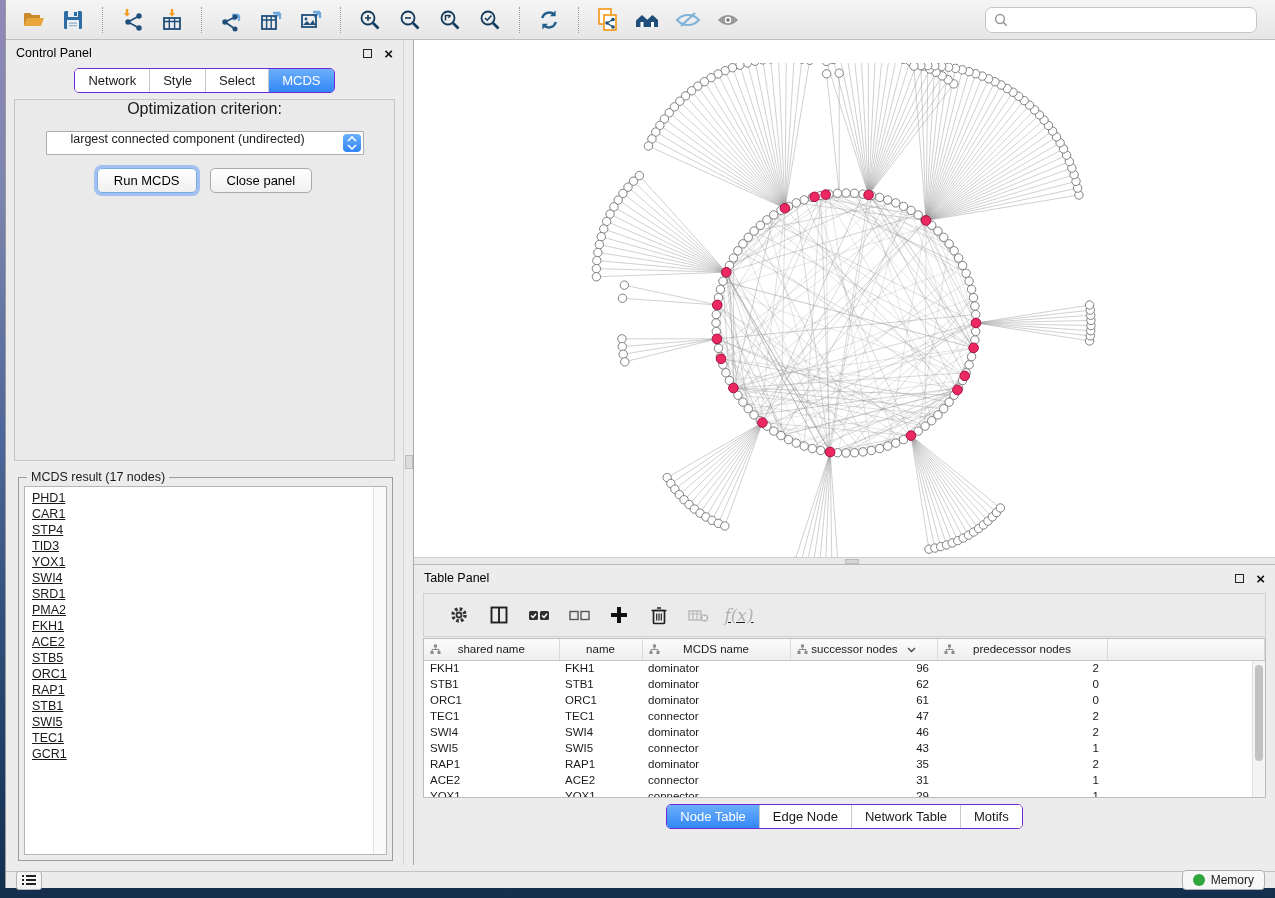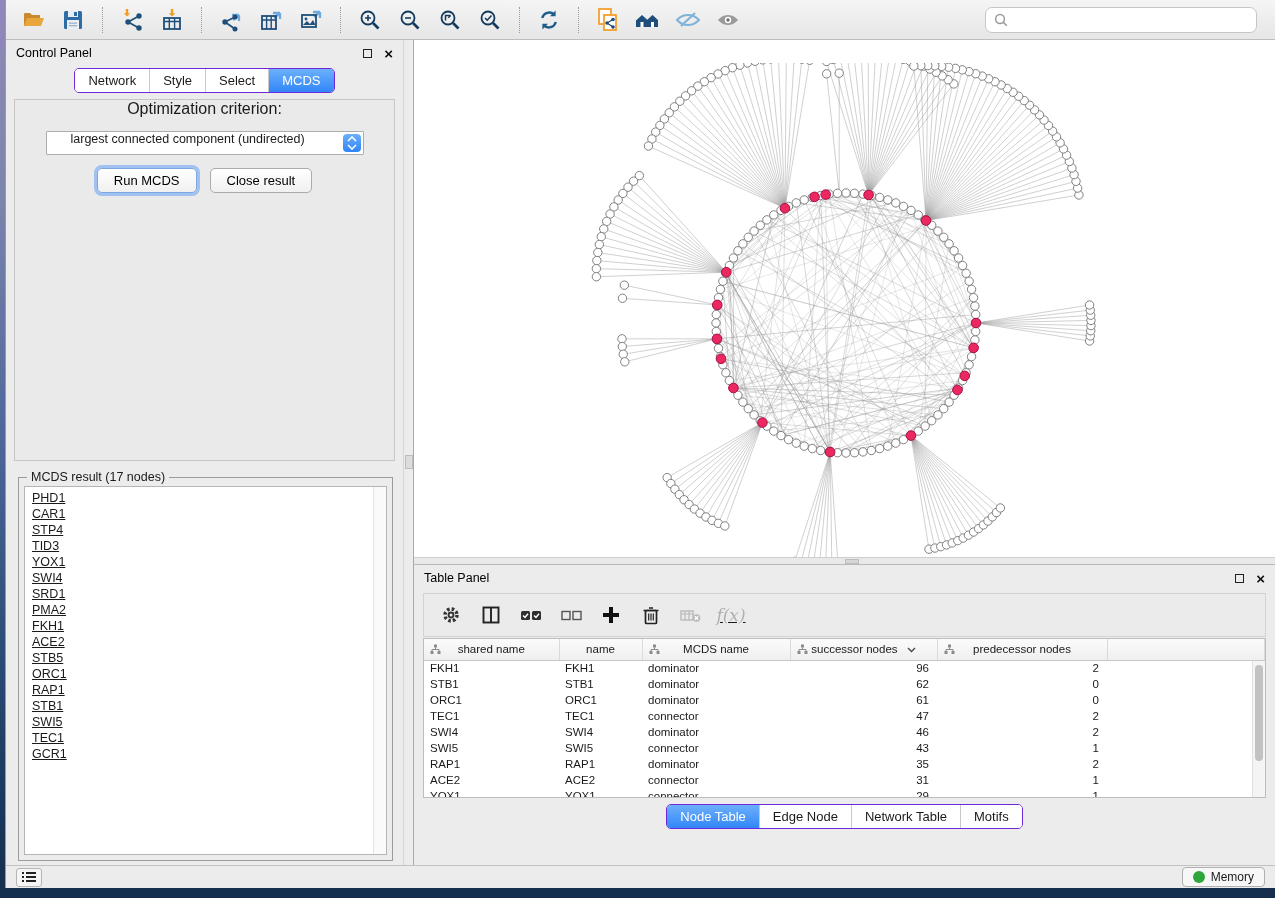--- a/index.html
+++ b/index.html
@@ -67,40 +67,40 @@
   .tl { width:12px; height:12px; border-radius:50%; }
   .net-title { position:absolute; left:0; right:0; text-align:center; font-size:12px; color:#1a1a1a; }
   .net-canvas { position:absolute; left:0; right:0; top:23px; bottom:0; background:#fff; overflow:hidden; }
 
   .hsplit { position:absolute; left:0; right:0; top:517px; height:8px; background:#e9e9e9; border-top:1px solid #cfcfcf; border-bottom:1px solid #b9b9b9; }
   .hsplit .grip { position:absolute; left:50%; top:1px; width:14px; height:5px; background:#d6d6d6; border:1px solid #bdbdbd; }
 
   
   .tpanel { position:absolute; left:0; right:0; top:525px; bottom:0; background:#ececec; }
   .t-toolbar { margin:2px 9px 0 9px; height:44px; background:#ebebeb; border:1px solid #d2d2d2;
-    display:flex; align-items:center; gap:10px; padding:0 12px;text-decoration:underline; }
+    display:flex; align-items:center; gap:10px; padding:0 20px;text-decoration:underline; }
   .t-toolbar .tb-btn { width:30px; }
   .fx { font-family:"DejaVu Serif", serif; font-style:italic; font-size:17px; color:#b0b0b0; }
 
   .tablewrap { position:absolute; left:9px; right:9px; top:73px; bottom:67px; background:#fff; border:1px solid #bdbdbd; overflow:hidden; }
   table { border-collapse:collapse; width:100%; table-layout:fixed; font-size:11.5px; }
   col.c1{width:135px} col.c2{width:83px} col.c3{width:148px} col.c4{width:147px} col.c5{width:170px} col.c6{width:auto}
   th { height:21px; font-weight:normal; font-size:11.5px; background:linear-gradient(#fbfbfb,#efefef);
     border-right:1px solid #dadada; border-bottom:1px solid #c6c6c6; position:relative; text-align:center; }
   th .hicon { position:absolute; left:6px; top:5px; }
   th .chev { margin-left:6px; }
   td { height:16px; padding:0 6px; white-space:nowrap; overflow:hidden; }
   td.num { text-align:right; padding-right:8px; }
   .t-scroll { position:absolute; right:0; top:22px; bottom:0; width:13px; background:#f4f4f4; border-left:1px solid #e0e0e0; }
   .t-thumb { position:absolute; left:2px; right:2px; top:4px; height:96px; background:#c2c2c2; border-radius:5px; }
 
   .t-tabs { position:absolute; left:0; right:0; bottom:36px; text-align:center; }
 
   
-  .statusbar { position:absolute; left:0; right:0; bottom:0; height:23px; background:#ececec; border-top:1px solid #c2c2c2;
+  .statusbar { position:absolute; left:0; right:0; bottom:0; height:17px; background:#ececec; border-top:1px solid #c2c2c2;
     display:flex; align-items:center; padding:0 10px; }
   .sb-btn { width:26px; height:19px; border:1px solid #b5b5b5; background:#f5f5f5; border-radius:3px; display:flex; align-items:center; justify-content:center; }
   .mem-btn { margin-left:auto; height:20px; border:1px solid #b0b0b0; background:#f7f7f7; border-radius:4px;
     display:flex; align-items:center; gap:6px; padding:0 10px; font-size:12px; }
   .mem-dot { width:12px; height:12px; border-radius:50%; }
 </style>
 </head>
 <body>
 
 <div class="app">
@@ -273,21 +273,21 @@
             <svg width="10" height="6">
                 <path d="M1 5l4-4 4 4" fill="none" stroke="#fff" stroke-width="1.6"></path>
               </svg>
             <svg width="10" height="6">
                 <path d="M1 1l4 4 4-4" fill="none" stroke="#fff" stroke-width="1.6"></path>
               </svg>
           </span>
         </div>
         <div class="btn-row">
           <button class="btn focused">Run MCDS</button>
-          <button class="btn">Close result</button>
+          <button class="btn">Close panel</button>
         </div>
       </div>
       <div class="groupbox">
         <legend-t>MCDS result (17 nodes)</legend-t>
         <div class="mcds-listwrap">
           <div class="mcds-list">
 
           <div class="mcds-item">PHD1</div>
               <div class="mcds-item">CAR1</div>
               <div class="mcds-item">STP4</div>

